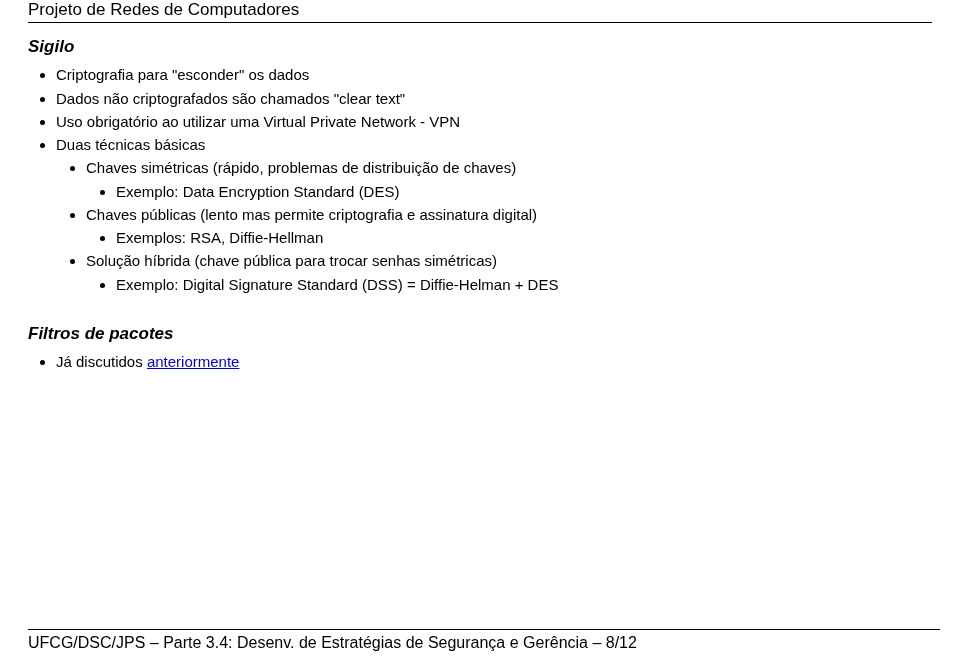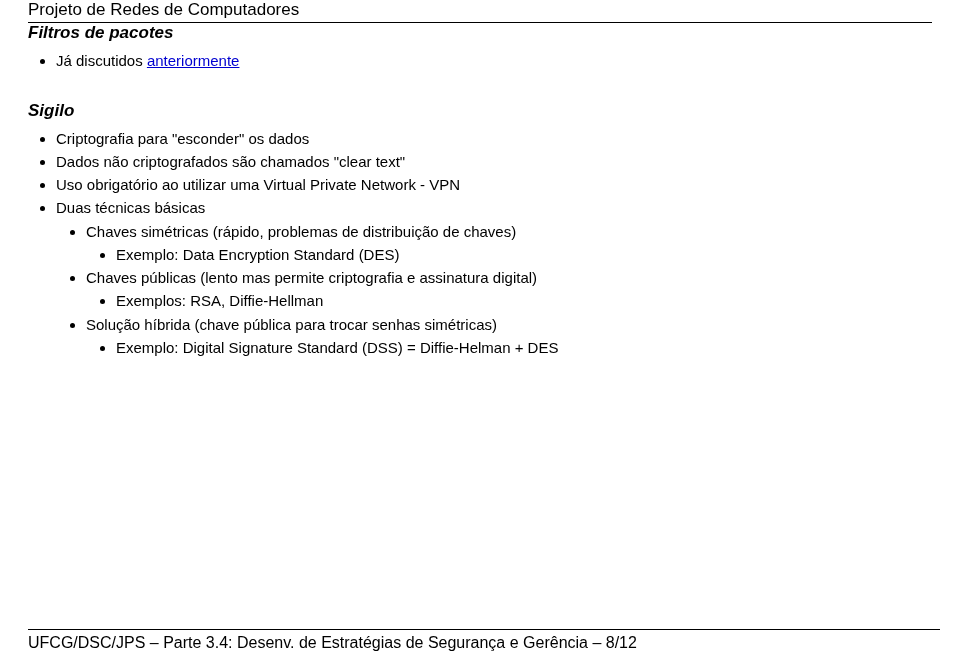--- a/index.html
+++ b/index.html
@@ -12,20 +12,21 @@
     color: #000;
     position: relative;
     box-sizing: border-box;
   }
   .page {
     padding: 0 28px;
   }
   .header-line {
     border-bottom: 1.5px solid #000;
     padding-bottom: 2px;
+    margin-bottom: 14px;
   }
   .header-title {
     font-size: 17px;
     line-height: 1.2;
   }
   .section-heading {
     font-size: 17px;
     font-style: italic;
     font-weight: bold;
     margin: 0 0 6px 0;
@@ -66,29 +67,20 @@
 </head>
 <body>
 
 <div class="page">
 
   <div class="header-line">
     <div class="header-title">Projeto de Redes de Computadores</div>
   </div>
 
   <div class="section-block">
-    <div class="section-heading">Filtros de pacotes</div>
-    <ul>
-      <li>
-        <span>Já discutidos </span><a class="link">anteriormente</a>
-      </li>
-    </ul>
-  </div>
-
-  <div class="section-block">
     <div class="section-heading">Sigilo</div>
     <ul>
       <li>Criptografia para "esconder" os dados</li>
       <li>Dados não criptografados são chamados "clear text"</li>
       <li>Uso obrigatório ao utilizar uma Virtual Private Network - VPN</li>
       <li>
         <span>Duas técnicas básicas</span>
         <ul>
           <li>
             <span>Chaves simétricas (rápido, problemas de distribuição de chaves)</span>
@@ -106,20 +98,29 @@
             <span>Solução híbrida (chave pública para trocar senhas simétricas)</span>
             <ul>
               <li>Exemplo: Digital Signature Standard (DSS) = Diffie-Helman + DES</li>
             </ul>
           </li>
         </ul>
       </li>
     </ul>
   </div>
 
+  <div class="section-block">
+    <div class="section-heading">Filtros de pacotes</div>
+    <ul>
+      <li>
+        <span>Já discutidos </span><a class="link">anteriormente</a>
+      </li>
+    </ul>
+  </div>
+
 
 </div>
 
 <div class="footer-wrap">
   <div class="footer-line">
     <span>UFCG/DSC/JPS – Parte 3.4: Desenv. de Estratégias de Segurança e Gerência – 8/12</span>
     <span></span>
   </div>
 </div>
 

